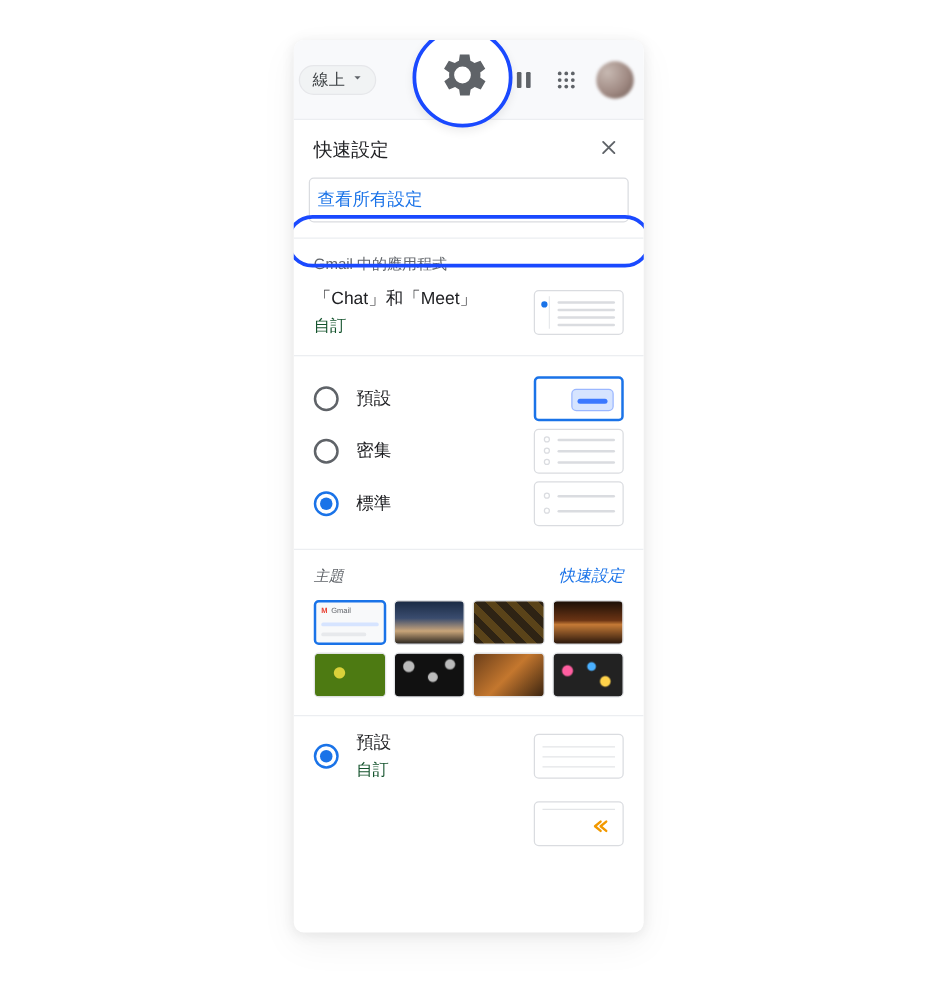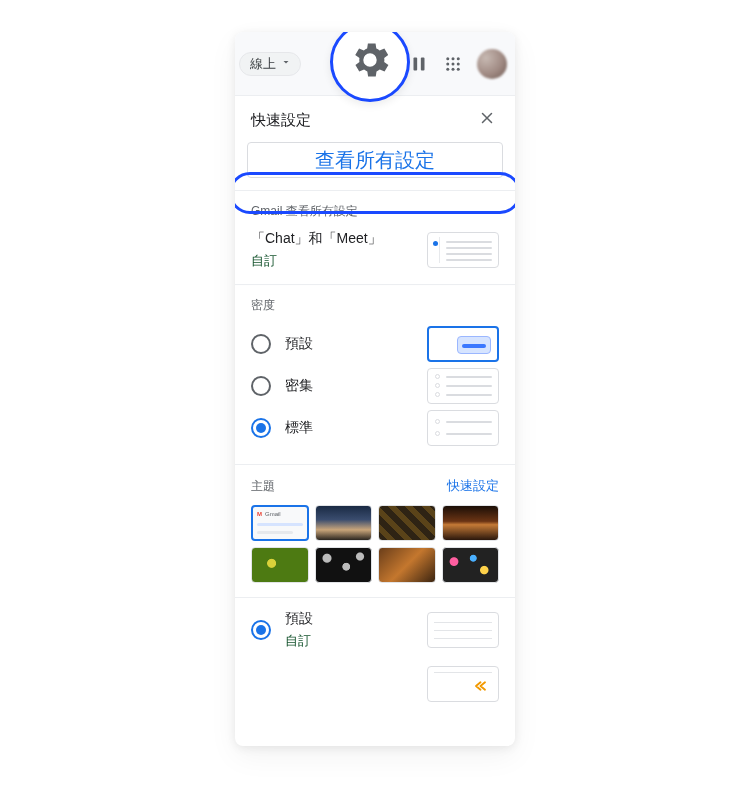--- a/index.html
+++ b/index.html
@@ -86,22 +86,22 @@
   .close-btn { width: 24px; height: 24px; display:flex;align-items:center;justify-content:center;color:#5f6368; }
 
   .all-settings-wrap { padding: 0 12px 12px; }
   .all-settings {
     width: 100%;
     height: 36px;
     border: 1px solid #dadce0;
     border-radius: 4px;
     background: #fff;
     color: #1a73e8;
-    font-size: 20px;
-    display:flex;align-items:center;justify-content:center;
+    font-size: 14px;
+    display:flex;align-items:center;
   }
   
   .all-settings-ring {
     position: absolute;
     left: -10px; right: -10px;
     top: 140px;
     margin: 0 4px;
     height: 42px;
     border: 3px solid #1a49ff;
     border-radius: 22px;
@@ -176,20 +176,21 @@
   }
   .thumb-apps .side-dot { position:absolute; left:1px; width:5px; height:5px; border-radius:50%; background:#1a73e8; }
   .thumb-apps .line { position:absolute; left:18px; right:6px; height:2px; background:#dadce0; border-radius:1px; }
   .apps-main-text { font-size: 14px; color:#202124; }
   .customize-link { font-size: 13px; color:#14532d; margin-top:4px; display:inline-block; }
 
   
   .section-row-heading {
     display:flex; align-items:center; justify-content:space-between;
     margin-bottom: 10px;
+    font-style: italic;
   }
   .viewall { color:#1a73e8; font-size:13px; }
   .theme-grid {
     display:grid; grid-template-columns: repeat(4, 1fr);
     gap: 6px;
   }
   .theme-tile {
     height: 36px; border-radius:4px; overflow:hidden;
     border:1px solid #e2e4e7; position:relative;
   }
@@ -290,40 +291,39 @@
       </div>
     </div>
 
     <div class="all-settings-wrap">
       <button class="all-settings">
         <span>查看所有設定</span>
       </button>
     </div>
 
     <div class="section subtle-shadow">
-      <div class="section-heading">Gmail 查看所有設定</div>
+      <div class="section-heading">Gmail 中的應用程式</div>
       <div class="row">
         <div style="flex:1">
           <div class="apps-main-text">「Chat」和「Meet」</div>
           <a class="customize-link">自訂</a>
         </div>
         <div class="thumb thumb-apps">
           <div class="side">
               <div class="side-dot" style="top:4px"></div>
             </div>
           <div class="line" style="top:8px"></div>
           <div class="line" style="top:14px"></div>
           <div class="line" style="top:20px"></div>
           <div class="line" style="top:26px"></div>
         </div>
       </div>
     </div>
 
     <div class="section">
-      <div class="section-heading">密度</div>
 
       <div class="row row-margin">
         <div class="radio">
             <div class="radio-outline"></div>
           </div>
         <div class="row-label">預設</div>
         <div class="thumb selected thumb-default">
           <div class="pill">
               <div class="pill-bar"></div>
             </div>

